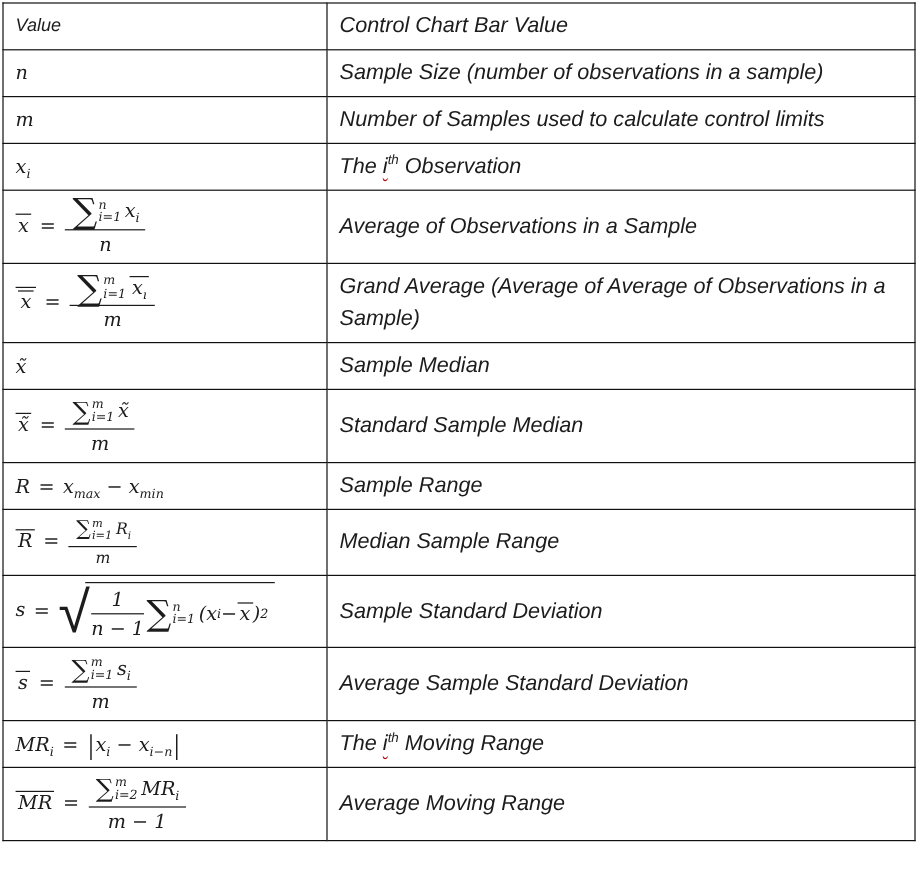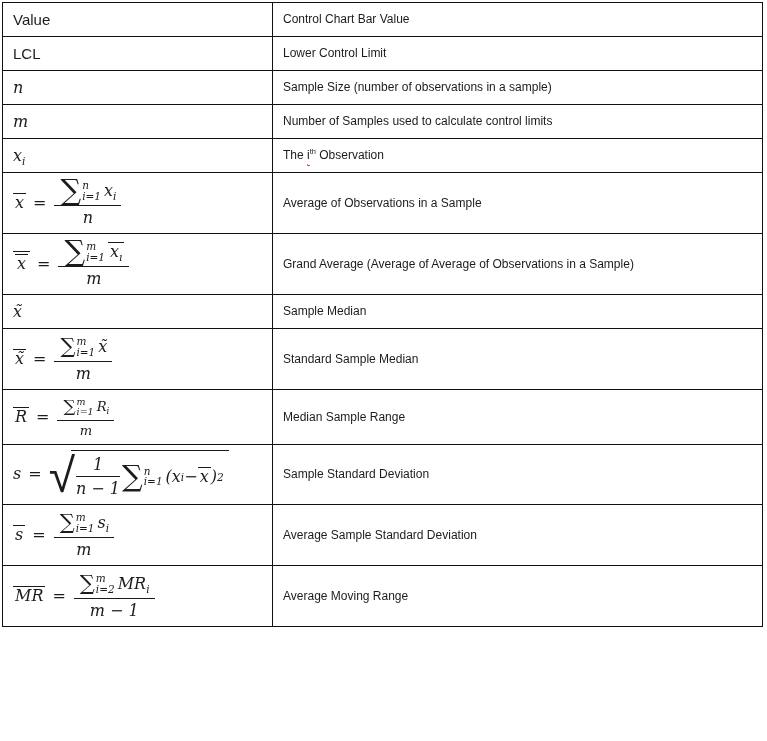--- a/index.html
+++ b/index.html
@@ -18,33 +18,34 @@
     border-collapse: collapse;
     table-layout: fixed;
     width: 760px;
   }
   table.glossary col.c-sym  { width: 270px; }
   table.glossary col.c-desc { width: 490px; }
   table.glossary td {
     border: 1.6px solid #111111;
     vertical-align: middle;
     padding: 5px 10px;
+    font-style: italic;
   }
   table.glossary tr { height: 34px; }
   td.sym-cell {
     font-size: 15px;
     padding-left: 9px;
   }
   td.sym-cell.math {
     font-family: "DejaVu Serif", serif;
     font-style: italic;
     font-size: 16px;
   }
   td.desc-cell {
-    font-size: 12px;
+    font-size: 18px;
     line-height: 1.55;
   }
   td.desc-cell sup { font-size: 0.62em; line-height: 0; }
   
   .spell {
     text-decoration-line: underline;
     text-decoration-style: wavy;
     text-decoration-color: #c00000;
     text-decoration-thickness: 1px;
     text-underline-offset: 3px;
@@ -136,24 +137,20 @@
     <colgroup>
       <col class="c-sym">
       <col class="c-desc">
     </colgroup>
     <tbody>
         <tr>
           <td class="sym-cell">Value</td>
           <td class="desc-cell">Control Chart Bar Value</td>
         </tr>
         <tr>
-          <td class="sym-cell">LCL</td>
-          <td class="desc-cell">Lower Control Limit</td>
-        </tr>
-        <tr>
           <td class="sym-cell math">n</td>
           <td class="desc-cell">Sample Size (number of observations in a sample)</td>
         </tr>
         <tr>
           <td class="sym-cell math">m</td>
           <td class="desc-cell">Number of Samples used to calculate control limits</td>
         </tr>
         <tr>
           <td class="sym-cell math">x<sub>i</sub></td>
           <td class="desc-cell">The <span class="spell">i</span><sup>th</sup> Observation</td>
@@ -184,20 +181,24 @@
         </tr>
         <tr>
           <td class="sym-cell math"><span class="ov">x̃</span><span class="eq">=</span><span class="frac"><span class="num"><span class="sumgrp">
                   <span class="sig med">∑</span>
                   <span class="lims">
                     <span class="lt">m</span>
                     <span class="lb">i=1</span>
                   </span>
                 </span>x̃</span><span class="den">m</span></span></td>
           <td class="desc-cell">Standard Sample Median</td>
+        </tr>
+        <tr>
+          <td class="sym-cell math">R<span class="eq">=</span>x<sub>max</sub> − x<sub>min</sub></td>
+          <td class="desc-cell">Sample Range</td>
         </tr>
         <tr>
           <td class="sym-cell math"><span class="ov">R</span><span class="eq">=</span><span class="frac sm"><span class="num"><span class="sumgrp">
                   <span class="sig small">∑</span>
                   <span class="lims sm">
                     <span class="lt">m</span>
                     <span class="lb">i=1</span>
                   </span>
                 </span>R<sub>i</sub></span><span class="den">m</span></span></td>
           <td class="desc-cell">Median Sample Range</td>
@@ -222,20 +223,24 @@
           <td class="sym-cell math"><span class="ov">s</span><span class="eq">=</span><span class="frac"><span class="num"><span class="sumgrp">
                   <span class="sig med">∑</span>
                   <span class="lims">
                     <span class="lt">m</span>
                     <span class="lb">i=1</span>
                   </span>
                 </span>s<sub>i</sub></span><span class="den">m</span></span></td>
           <td class="desc-cell">Average Sample Standard Deviation</td>
         </tr>
         <tr>
+          <td class="sym-cell math">MR<sub>i</sub><span class="eq">=</span><span class="abs">|</span>x<sub>i</sub> − x<sub>i−n</sub><span class="abs">|</span></td>
+          <td class="desc-cell">The <span class="spell">i</span><sup>th</sup> Moving Range</td>
+        </tr>
+        <tr>
           <td class="sym-cell math"><span class="ov">MR</span><span class="eq">=</span><span class="frac"><span class="num"><span class="sumgrp">
                   <span class="sig med">∑</span>
                   <span class="lims">
                     <span class="lt">m</span>
                     <span class="lb">i=2</span>
                   </span>
                 </span>MR<sub>i</sub></span><span class="den">m − 1</span></span></td>
           <td class="desc-cell">Average Moving Range</td>
         </tr>
       </tbody>

